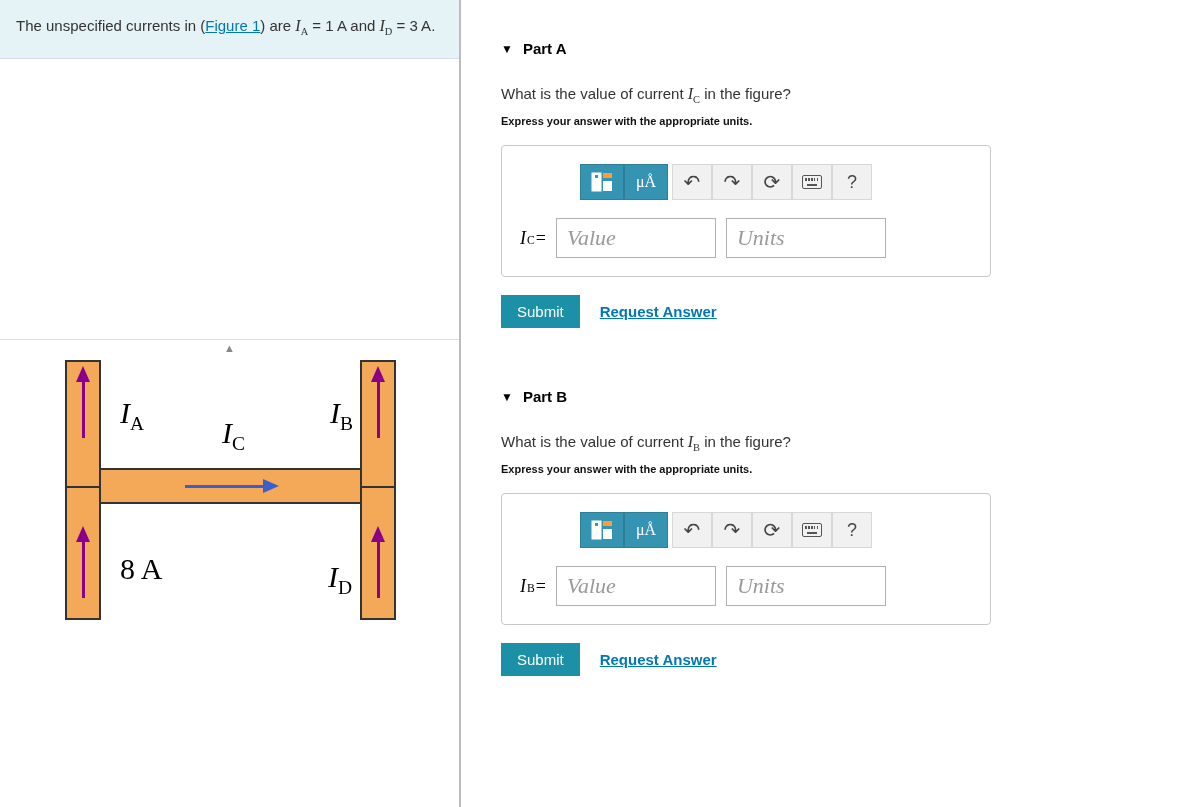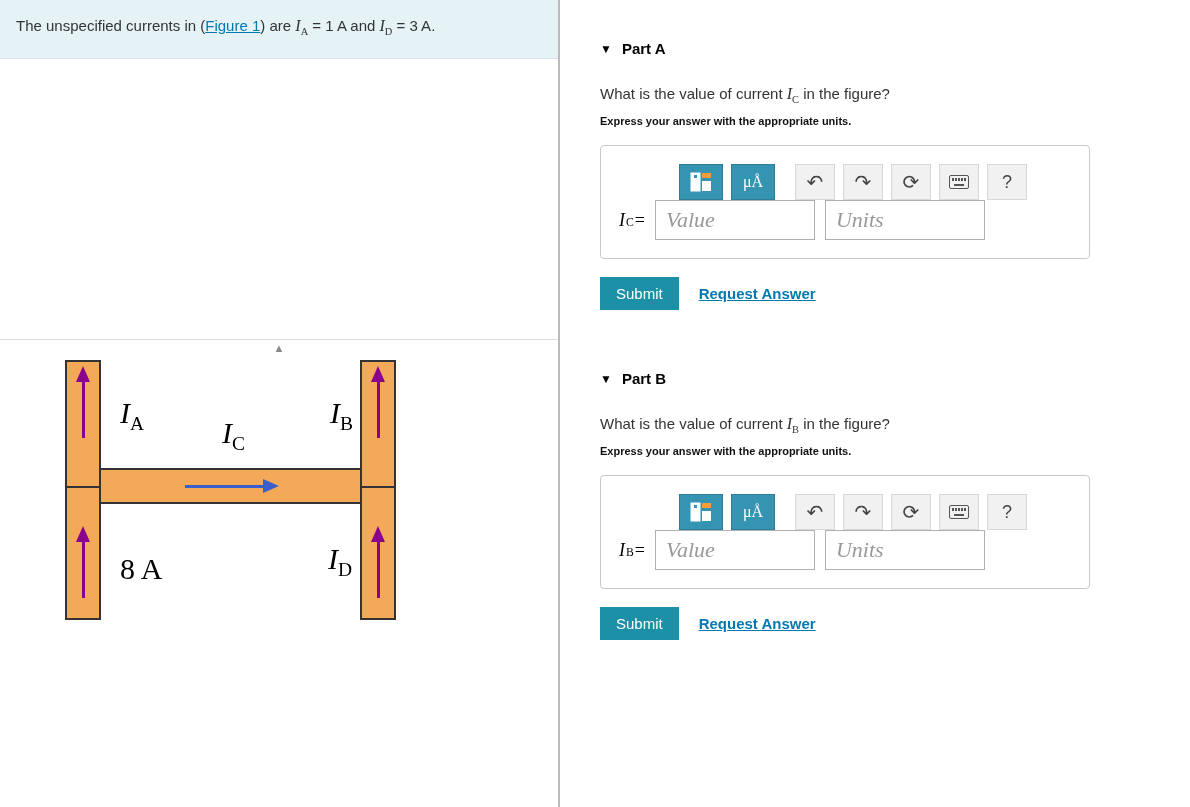--- a/index.html
+++ b/index.html
@@ -1,18 +1,18 @@
 <!DOCTYPE html>
 <html><head>
 <meta charset="utf-8">
 <style>
 *{box-sizing:border-box;margin:0;padding:0}
 body{font-family:"Helvetica Neue",Arial,sans-serif;font-size:15px;color:#333;background:#fff;width:1190px;height:807px;overflow:hidden}
 .layout{display:flex;height:100%}
-.left-panel{width:560px;border-right:2px solid #bbb;display:flex;flex-direction:column}
+.left-panel{width:461px;border-right:2px solid #bbb;display:flex;flex-direction:column}
 .prompt-box{background:#e6f3f6;padding:14px 16px 18px;border-bottom:1px solid #dde}
 .prompt-text{font-size:15px;line-height:1.55;color:#333}
 .figure-link{color:#0079b2;text-decoration:underline;cursor:pointer}
 .ital-var{font-style:italic;font-family:"Times New Roman",serif;font-size:16px}
 .sub{font-size:0.65em;vertical-align:sub;font-style:normal}
 .spacer{flex:0 0 280px}
 .figure-header{display:flex;align-items:center;justify-content:space-between;padding:6px 16px 10px 0;font-size:17px;font-weight:700;color:#222}
 .fig-nav{display:flex;align-items:center;gap:10px;font-weight:400;font-size:15px;color:#555}
 .nav-btn{width:26px;height:26px;border:1px solid #ccc;border-radius:50%;background:#f9f9f9;display:flex;align-items:center;justify-content:center;font-size:14px;color:#888;cursor:pointer}
 .figure-frame{flex:1;position:relative;border-top:1px solid #ddd;padding:20px 10px 10px 50px;overflow-y:auto}
@@ -31,21 +31,21 @@
 .figlabel{position:absolute;font-family:"Times New Roman",serif;font-style:italic;font-size:30px;color:#000}
 .figlabel .sub2{font-size:0.65em;vertical-align:sub;font-style:normal}
 .right-panel{flex:1;padding:0 0 0 40px;overflow-y:auto}
 .part-section{margin:40px 0 60px}
 .part-header{display:flex;align-items:center;gap:10px;font-size:15px;color:#000;margin-bottom:28px;cursor:pointer}
 .part-header-title{font-weight:700}
 .caret-down{font-size:12px;color:#000}
 .question-text{font-size:15px;margin-bottom:10px;color:#333}
 .instruction{font-size:11px;font-weight:700;margin-bottom:18px;color:#111}
 .answer-box{border:1px solid #c9c9c9;border-radius:4px;padding:18px;width:490px}
-.toolbar{display:flex;align-items:flex-start;gap:8px;margin-left:60px}
+.toolbar{display:flex;align-items:flex-start;gap:0;margin-bottom:18px;margin-left:60px}
 .tool-btn{width:40px;height:36px;display:flex;align-items:center;justify-content:center;background:#f1f1f1;border:1px solid #d8d8d8;cursor:pointer;font-size:14px;color:#444}
 .tool-btn.primary{background:#3694b3;color:#fff;border-color:#2f7e98}
 .tool-btn.wide{min-width:44px}
 .input-row{display:flex;align-items:center;gap:10px}
 .var-label{font-family:"Times New Roman",serif;font-style:italic;font-size:18px;color:#000;display:flex;align-items:baseline;gap:1px}
 .input-box{width:160px;height:40px;border:1px solid #b0b0b0;padding:6px 10px;font-family:"Times New Roman",serif;font-style:italic;font-size:22px;color:#999}
 .input-box::placeholder{color:#999;opacity:1}
 .action-row{margin-top:18px;display:flex;align-items:center;gap:20px}
 .submit-btn{background:#1b90a7;color:#fff;border:none;padding:8px 16px;font-size:15px;cursor:pointer}
 .request-link{color:#0079b2;text-decoration:underline;font-size:15px;cursor:pointer;font-weight:700}
@@ -91,21 +91,21 @@
 
         <div class="arrow-stem" style="left:327px;top:180px;height:58px"></div>
         <div class="arrow-up" style="left:321px;top:166px"></div>
 
         <div class="arrow-right-stem" style="left:135px;top:125px;width:80px"></div>
         <div class="arrow-right-head" style="left:213px;top:119px"></div>
 
         <div class="figlabel" style="left:70px;top:36px">I<span class="sub2">A</span></div>
         <div class="figlabel" style="left:280px;top:36px">I<span class="sub2">B</span></div>
         <div class="figlabel" style="left:172px;top:56px">I<span class="sub2">C</span></div>
-        <div class="figlabel" style="left:278px;top:182px">I<span class="sub2">D</span></div>
+        <div class="figlabel" style="left:278px;top:200px">I<span class="sub2">D</span></div>
         <div class="figlabel" style="left:70px;top:192px;font-style:normal">8 A</div>
       </div>
     </div>
   </div>
 
   <div class="right-panel">
 
     <div class="part-section">
       <div class="part-header">
         <span class="caret-down">▼</span>

